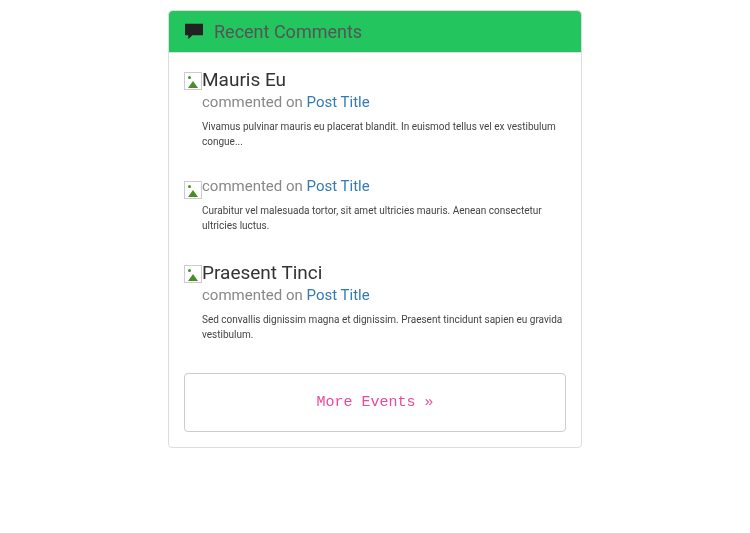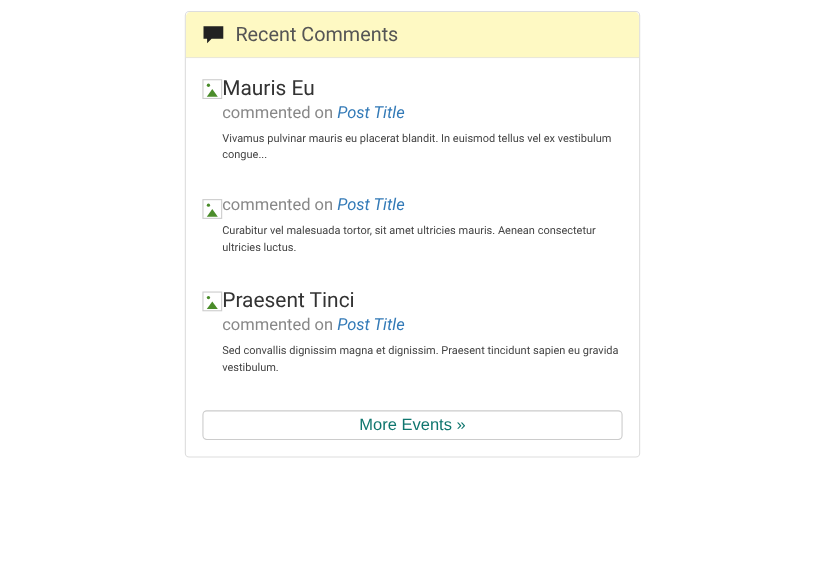--- a/index.html
+++ b/index.html
@@ -14,21 +14,21 @@
       justify-content: center;
       padding: 10px 0;
     }
     .panel {
       width: 414px;
       border: 1px solid #ddd;
       border-radius: 4px;
       background: #fff;
     }
     .panel-header {
-      background: #fef9c3;
+      background: #22c55e;
       border-bottom: 1px solid #ddd;
       padding: 10px 15px;
       display: flex;
       align-items: center;
       gap: 10px;
       border-radius: 4px 4px 0 0;
     }
     .panel-header-title {
       font-size: 18px;
       color: #555;
@@ -96,39 +96,38 @@
     }
     .comment-meta {
       font-size: 15px;
       color: #888;
       margin-bottom: 8px;
     }
     .post-link {
       color: #337ab7;
       text-decoration: none;
       cursor: pointer;
-      font-style: italic;
     }
     .comment-body {
       font-size: 10px;
       color: #444;
       line-height: 1.5;
     }
     .more-button {
       display: block;
       width: 100%;
-      padding: 4px 12px;
+      padding: 20px 12px;
       text-align: center;
       font-size: 15px;
-      color: #0f766e;
+      color: #ec4899;
       background: #fff;
       border: 1px solid #ccc;
       border-radius: 4px;
       cursor: pointer;
-      font-family: Liberation Sans, sans-serif;
+      font-family: Liberation Mono, monospace;
     }
   </style>
 </head>
 <body>
 
 <div class="panel">
   <div class="panel-header">
     <span class="comment-icon">
       <svg viewBox="0 0 24 22">
         <path d="M1 1 h22 v14 h-13 l-5 5 v-5 h-4 z"></path>

